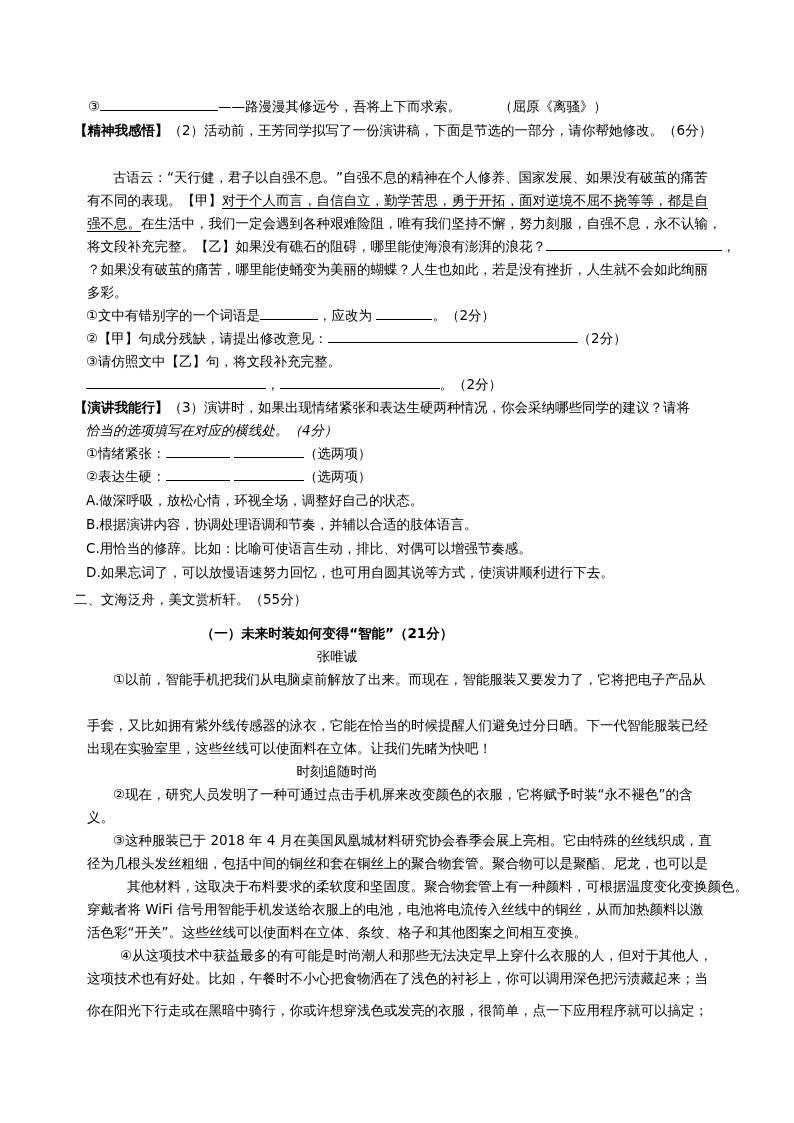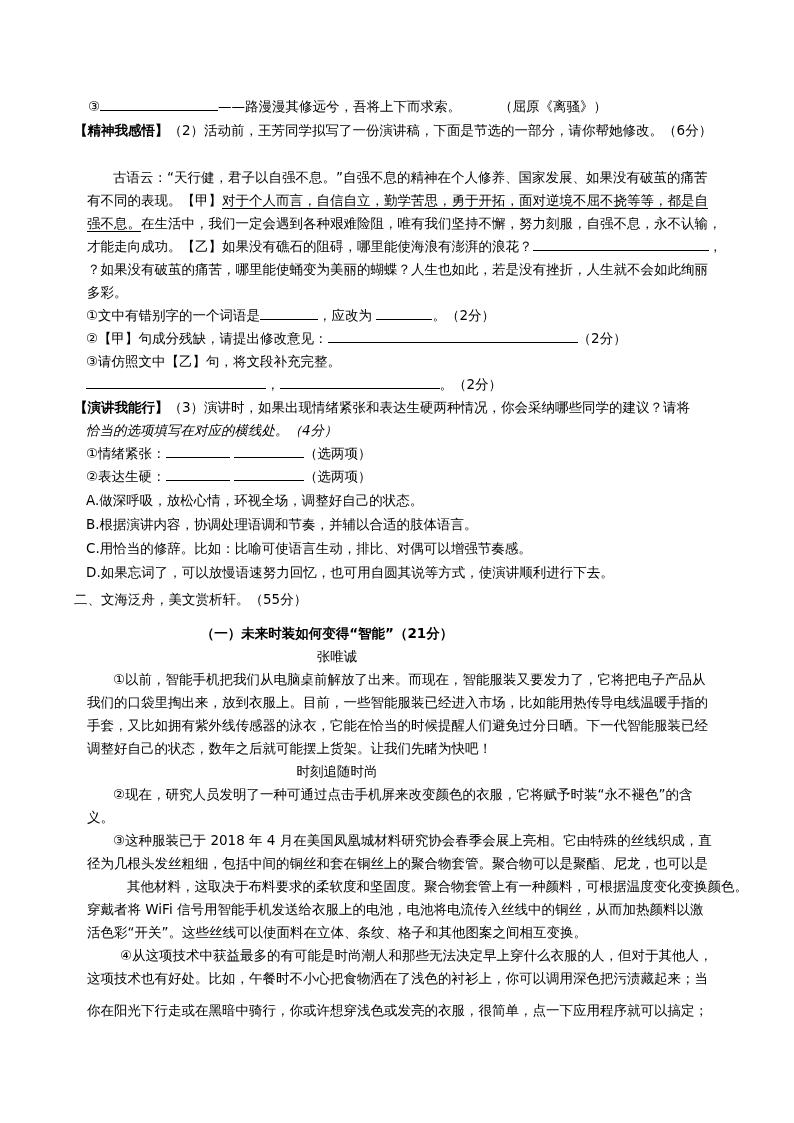--- a/index.html
+++ b/index.html
@@ -30,21 +30,21 @@
 
   <div>
     <div class="ln" style="left:113px; top:167px;">古语云：“天行健，君子以自强不息。”自强不息的精神在个人修养、国家发展、如果没有破茧的痛苦</div>
     <div class="ln" style="left:87px; top:190px;">
       <span>有不同的表现。【甲】</span><span class="ul">对于个人而言，自信自立，勤学苦思，勇于开拓，面对逆境不屈不挠等等，都是自</span>
     </div>
     <div class="ln" style="left:87px; top:213px;">
       <span class="ul">强不息。</span><span>在生活中，我们一定会遇到各种艰难险阻，唯有我们坚持不懈，努力刻服，自强不息，永不认输，</span>
     </div>
     <div class="ln" style="left:87px; top:236px;">
-      <span>才能走向成功。【乙】如果没有礁石的阻碍，哪里能使海浪有澎湃的浪花？</span><span class="blank" style="width:176px;"></span><span>，</span>
+      <span>将文段补充完整。【乙】如果没有礁石的阻碍，哪里能使海浪有澎湃的浪花？</span><span class="blank" style="width:176px;"></span><span>，</span>
     </div>
     <div class="ln" style="left:87px; top:259px;">？如果没有破茧的痛苦，哪里能使蛹变为美丽的蝴蝶？人生也如此，若是没有挫折，人生就不会如此绚丽</div>
     <div class="ln" style="left:87px; top:282px;">多彩。</div>
   </div>
 
   <div class="ln" style="left:86px; top:305px;">
     <span>①文中有错别字的一个词语是</span><span class="blank" style="width:58px;"></span><span>，应改为 </span><span class="blank" style="width:56px;"></span><span>。（2分）</span>
   </div>
   <div class="ln" style="left:86px; top:328px;">
     <span>②【甲】句成分残缺，请提出修改意见：</span><span class="blank" style="width:250px;"></span><span>（2分）</span>
@@ -68,23 +68,22 @@
   <div class="ln" style="left:86px; top:514px;">B.根据演讲内容，协调处理语调和节奏，并辅以合适的肢体语言。</div>
   <div class="ln" style="left:86px; top:538px;">C.用恰当的修辞。比如：比喻可使语言生动，排比、对偶可以增强节奏感。</div>
   <div class="ln" style="left:86px; top:562px;">D.如果忘词了，可以放慢语速努力回忆，也可用自圆其说等方式，使演讲顺利进行下去。</div>
 
   <div class="ln" style="left:74px; top:589px;">二、文海泛舟，美文赏析轩。（55分）</div>
 
   <div class="ln center bold" style="top:623px;">（一）未来时装如何变得“智能”（21分）</div>
   <div class="ln center" style="top:646px; left:10px;">张唯诚</div>
 
   <div class="ln" style="left:113px; top:669px;">①以前，智能手机把我们从电脑桌前解放了出来。而现在，智能服装又要发力了，它将把电子产品从</div>
-  <div class="ln" style="left:87px; top:692px;">我们的口袋里掏出来，放到衣服上。目前，一些智能服装已经进入市场，比如能用热传导电线温暖手指的</div>
   <div class="ln" style="left:87px; top:715px;">手套，又比如拥有紫外线传感器的泳衣，它能在恰当的时候提醒人们避免过分日晒。下一代智能服装已经</div>
-  <div class="ln" style="left:87px; top:738px;">调整好自己的状态，数年之后就可能摆上货架。让我们先睹为快吧！</div>
+  <div class="ln" style="left:87px; top:738px;">出现在实验室里，这些丝线可以使面料在立体。让我们先睹为快吧！</div>
 
   <div class="ln center" style="top:761px; left:10px;">时刻追随时尚</div>
 
   <div class="ln" style="left:113px; top:784px;">②现在，研究人员发明了一种可通过点击手机屏来改变颜色的衣服，它将赋予时装“永不褪色”的含</div>
   <div class="ln" style="left:87px; top:807px;">义。</div>
 
   <div class="ln" style="left:113px; top:830px;">③这种服装已于 2018 年 4 月在美国凤凰城材料研究协会春季会展上亮相。它由特殊的丝线织成，直</div>
   <div class="ln" style="left:87px; top:853px;">径为几根头发丝粗细，包括中间的铜丝和套在铜丝上的聚合物套管。聚合物可以是聚酯、尼龙，也可以是</div>
   <div class="ln" style="left:87px; top:876px;margin-left:40px;">其他材料，这取决于布料要求的柔软度和坚固度。聚合物套管上有一种颜料，可根据温度变化变换颜色。</div>
   <div class="ln" style="left:87px; top:899px;">穿戴者将 WiFi 信号用智能手机发送给衣服上的电池，电池将电流传入丝线中的铜丝，从而加热颜料以激</div>

